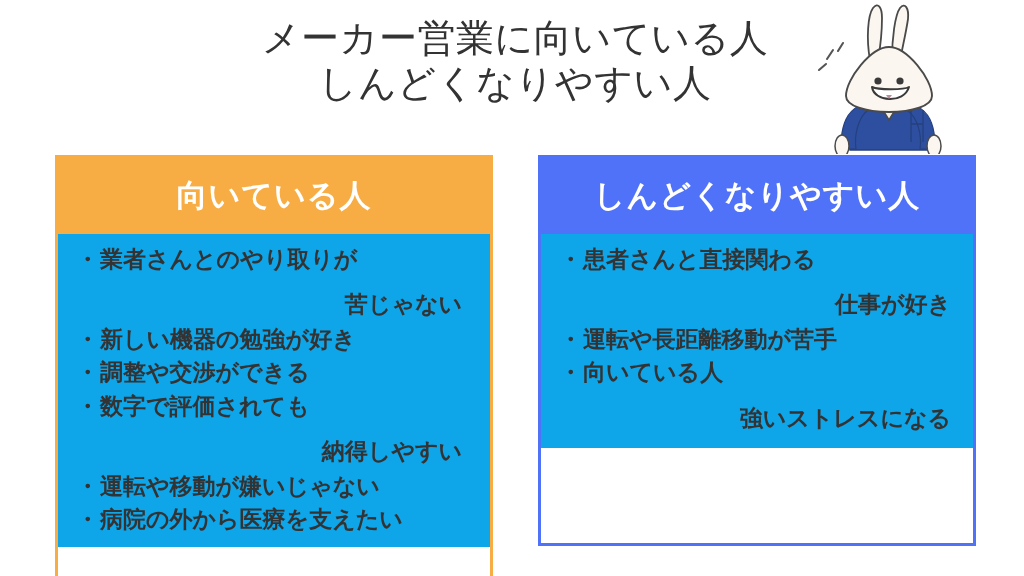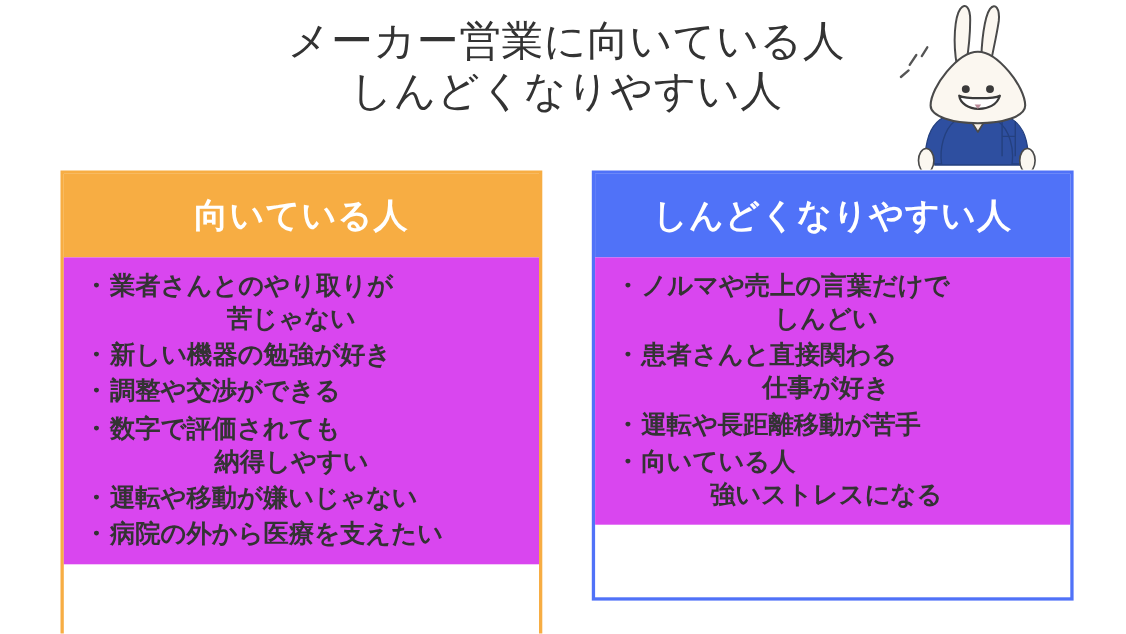--- a/index.html
+++ b/index.html
@@ -66,44 +66,45 @@
     font-size: 31px;
     font-weight: bold;
     letter-spacing: 1px;
     white-space: nowrap;
   }
   .panel-left .panel-header { background: #F7AD43; }
   .panel-right .panel-header { background: #5072F8; }
 
   .panel-body {
     padding: 12px 10px 8px 10px;
-    background: #d946ef;
+    background: #0ea5e9;
   }
 
   .bullet-item {
     font-size: 23px;
     font-weight: bold;
     color: #333333;
     line-height: 1.18;
     margin-bottom: 6px;
     white-space: nowrap;
   }
   .bullet-item .line-main::before {
     content: "\30FB";
     margin-right: 1px;
   }
   .bullet-item .line-main {
     display: block;
     padding-left: 8px;
   }
   .bullet-item .line-cont {
     display: block;
-    text-align: center;
+    text-align: right;
     padding-right: 18px;
-    margin-top: 3px;
+    margin-top: 20px;
+    font-family: Liberation Mono, monospace;
   }
   .panel-right .bullet-item .line-cont {
     padding-right: 12px;
   }
 
   
   .mascot {
     position: absolute;
     left: 812px;
     top: 2px;
@@ -184,24 +185,20 @@
       <span class="line-main">病院の外から医療を支えたい</span>
     </div>
 
   </div>
 </div>
 
 <div class="panel panel-right">
   <div class="panel-header">しんどくなりやすい人</div>
   <div class="panel-body">
 
-    <div class="bullet-item">
-      <span class="line-main">ノルマや売上の言葉だけで</span>
-      <span class="line-cont">しんどい</span>
-    </div>
 
     <div class="bullet-item">
       <span class="line-main">患者さんと直接関わる</span>
       <span class="line-cont">仕事が好き</span>
     </div>
 
 
     <div class="bullet-item">
       <span class="line-main">運転や長距離移動が苦手</span>
     </div>

